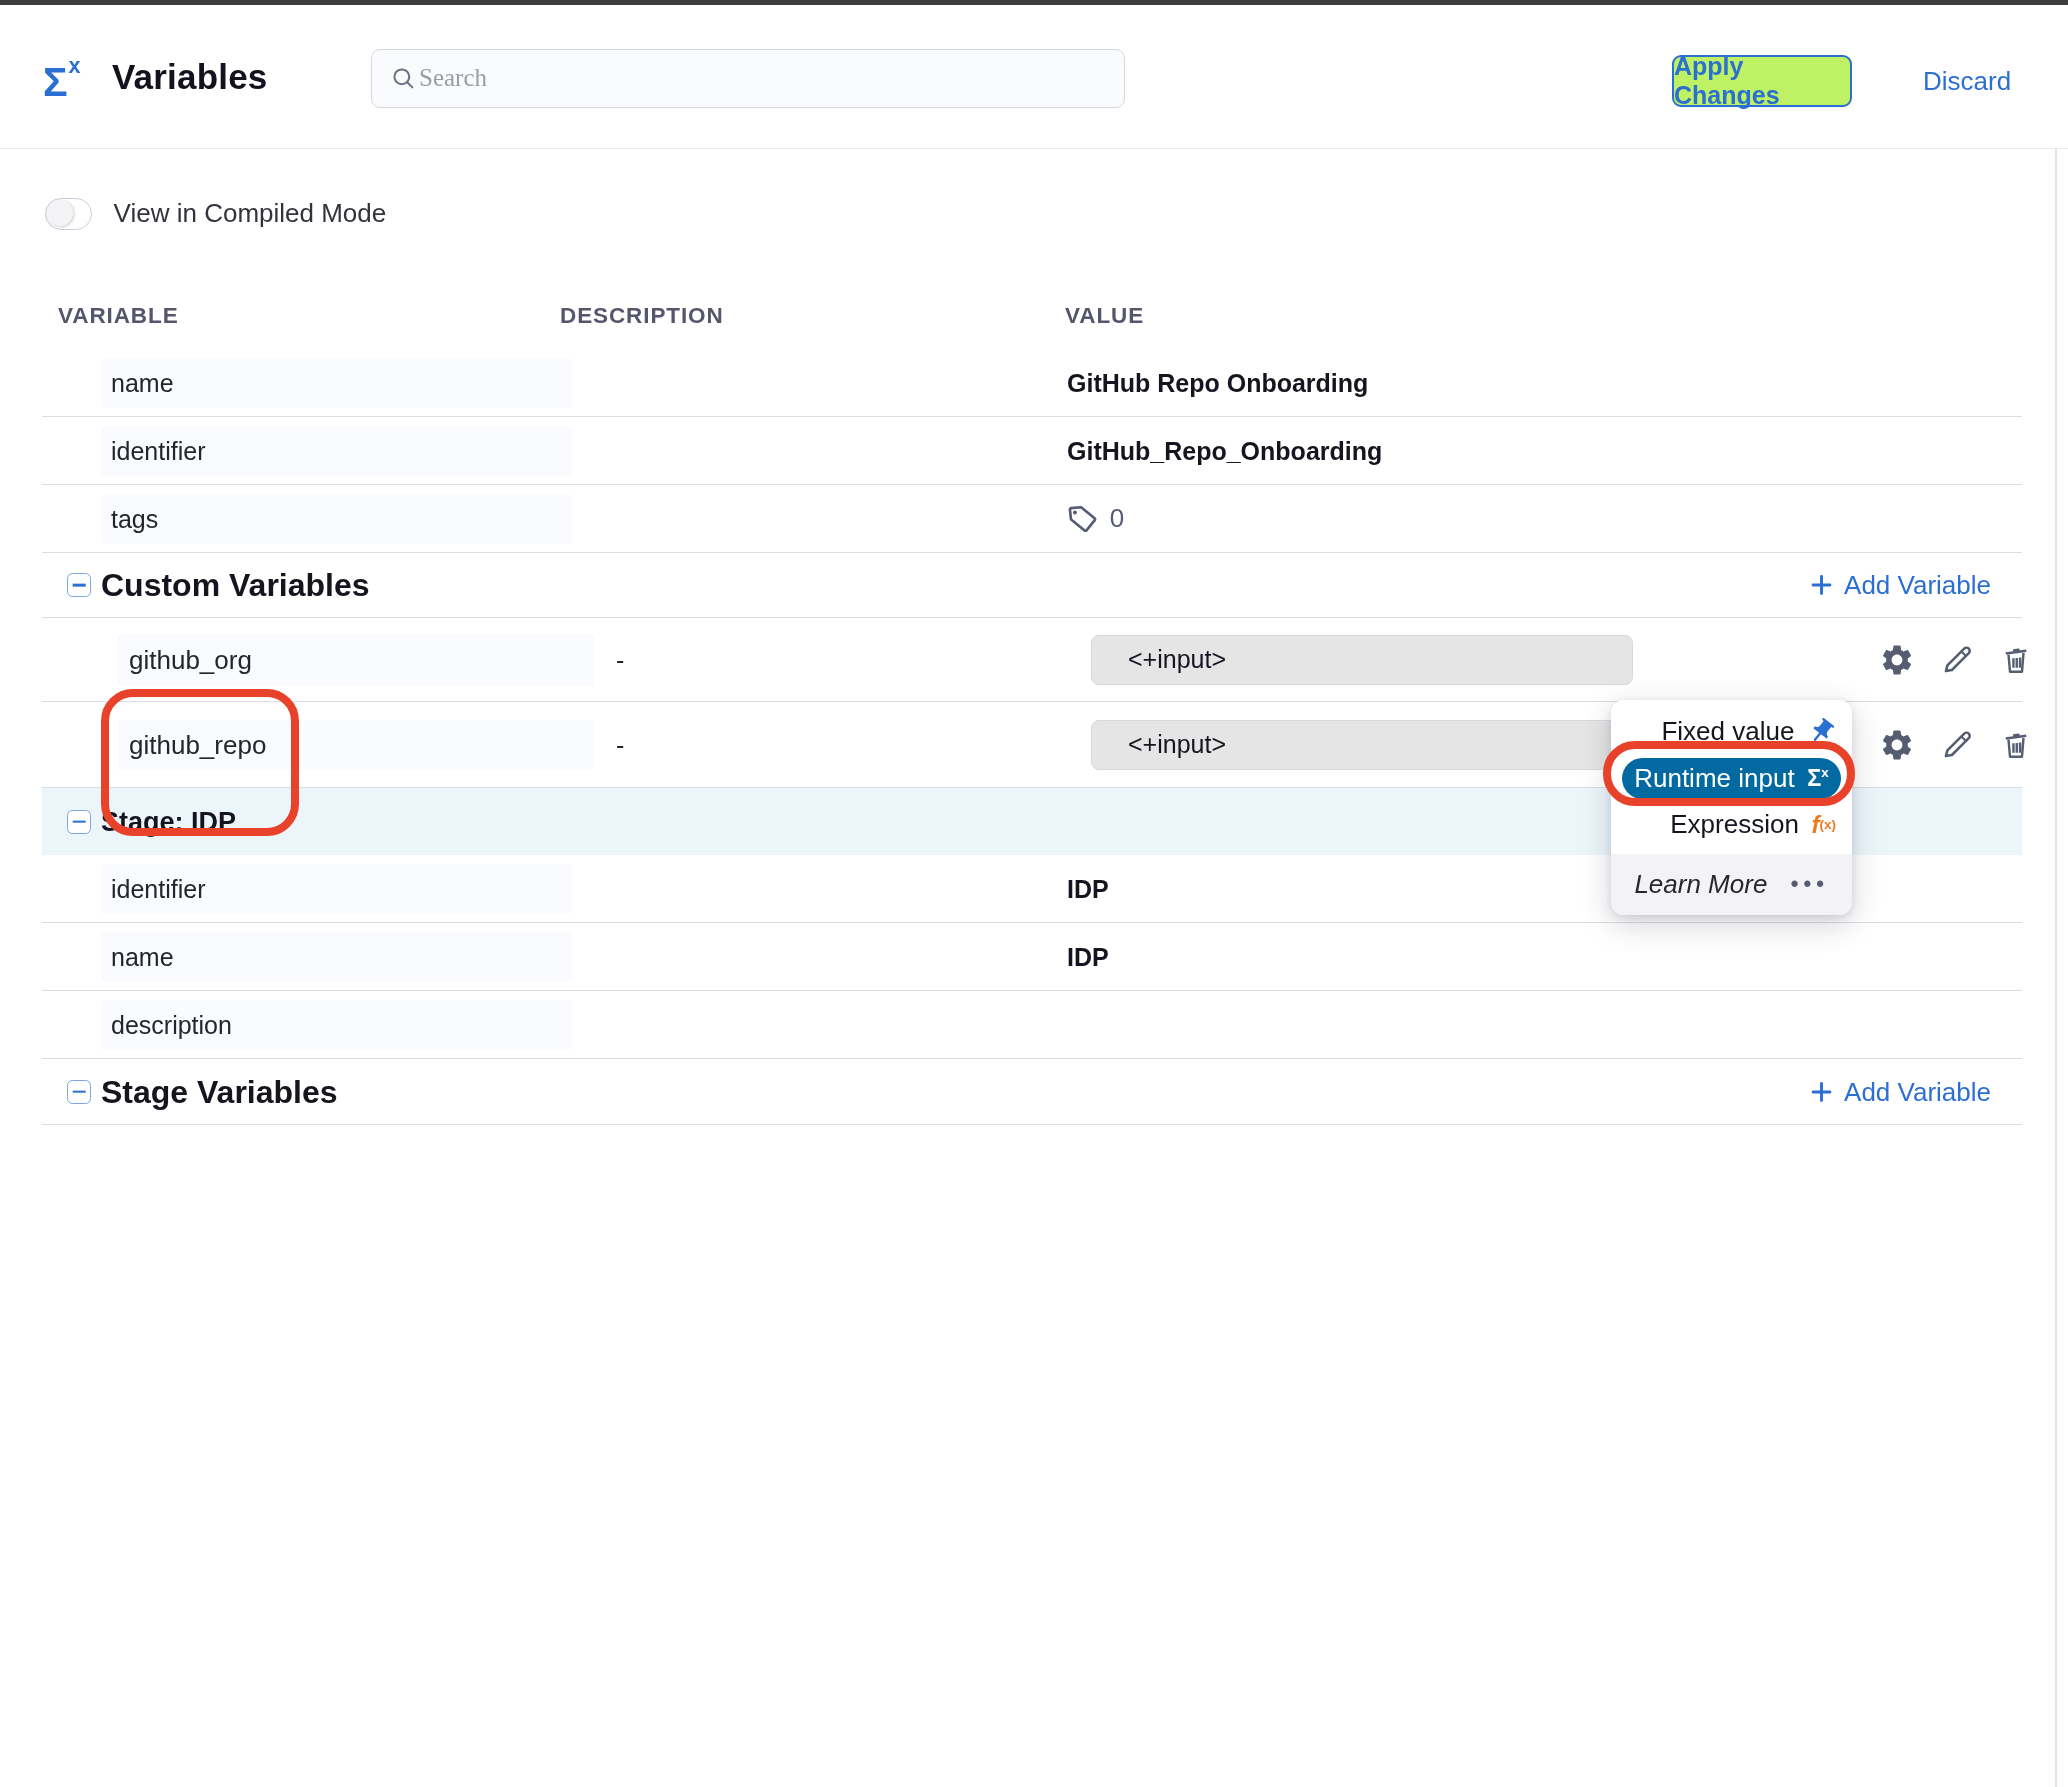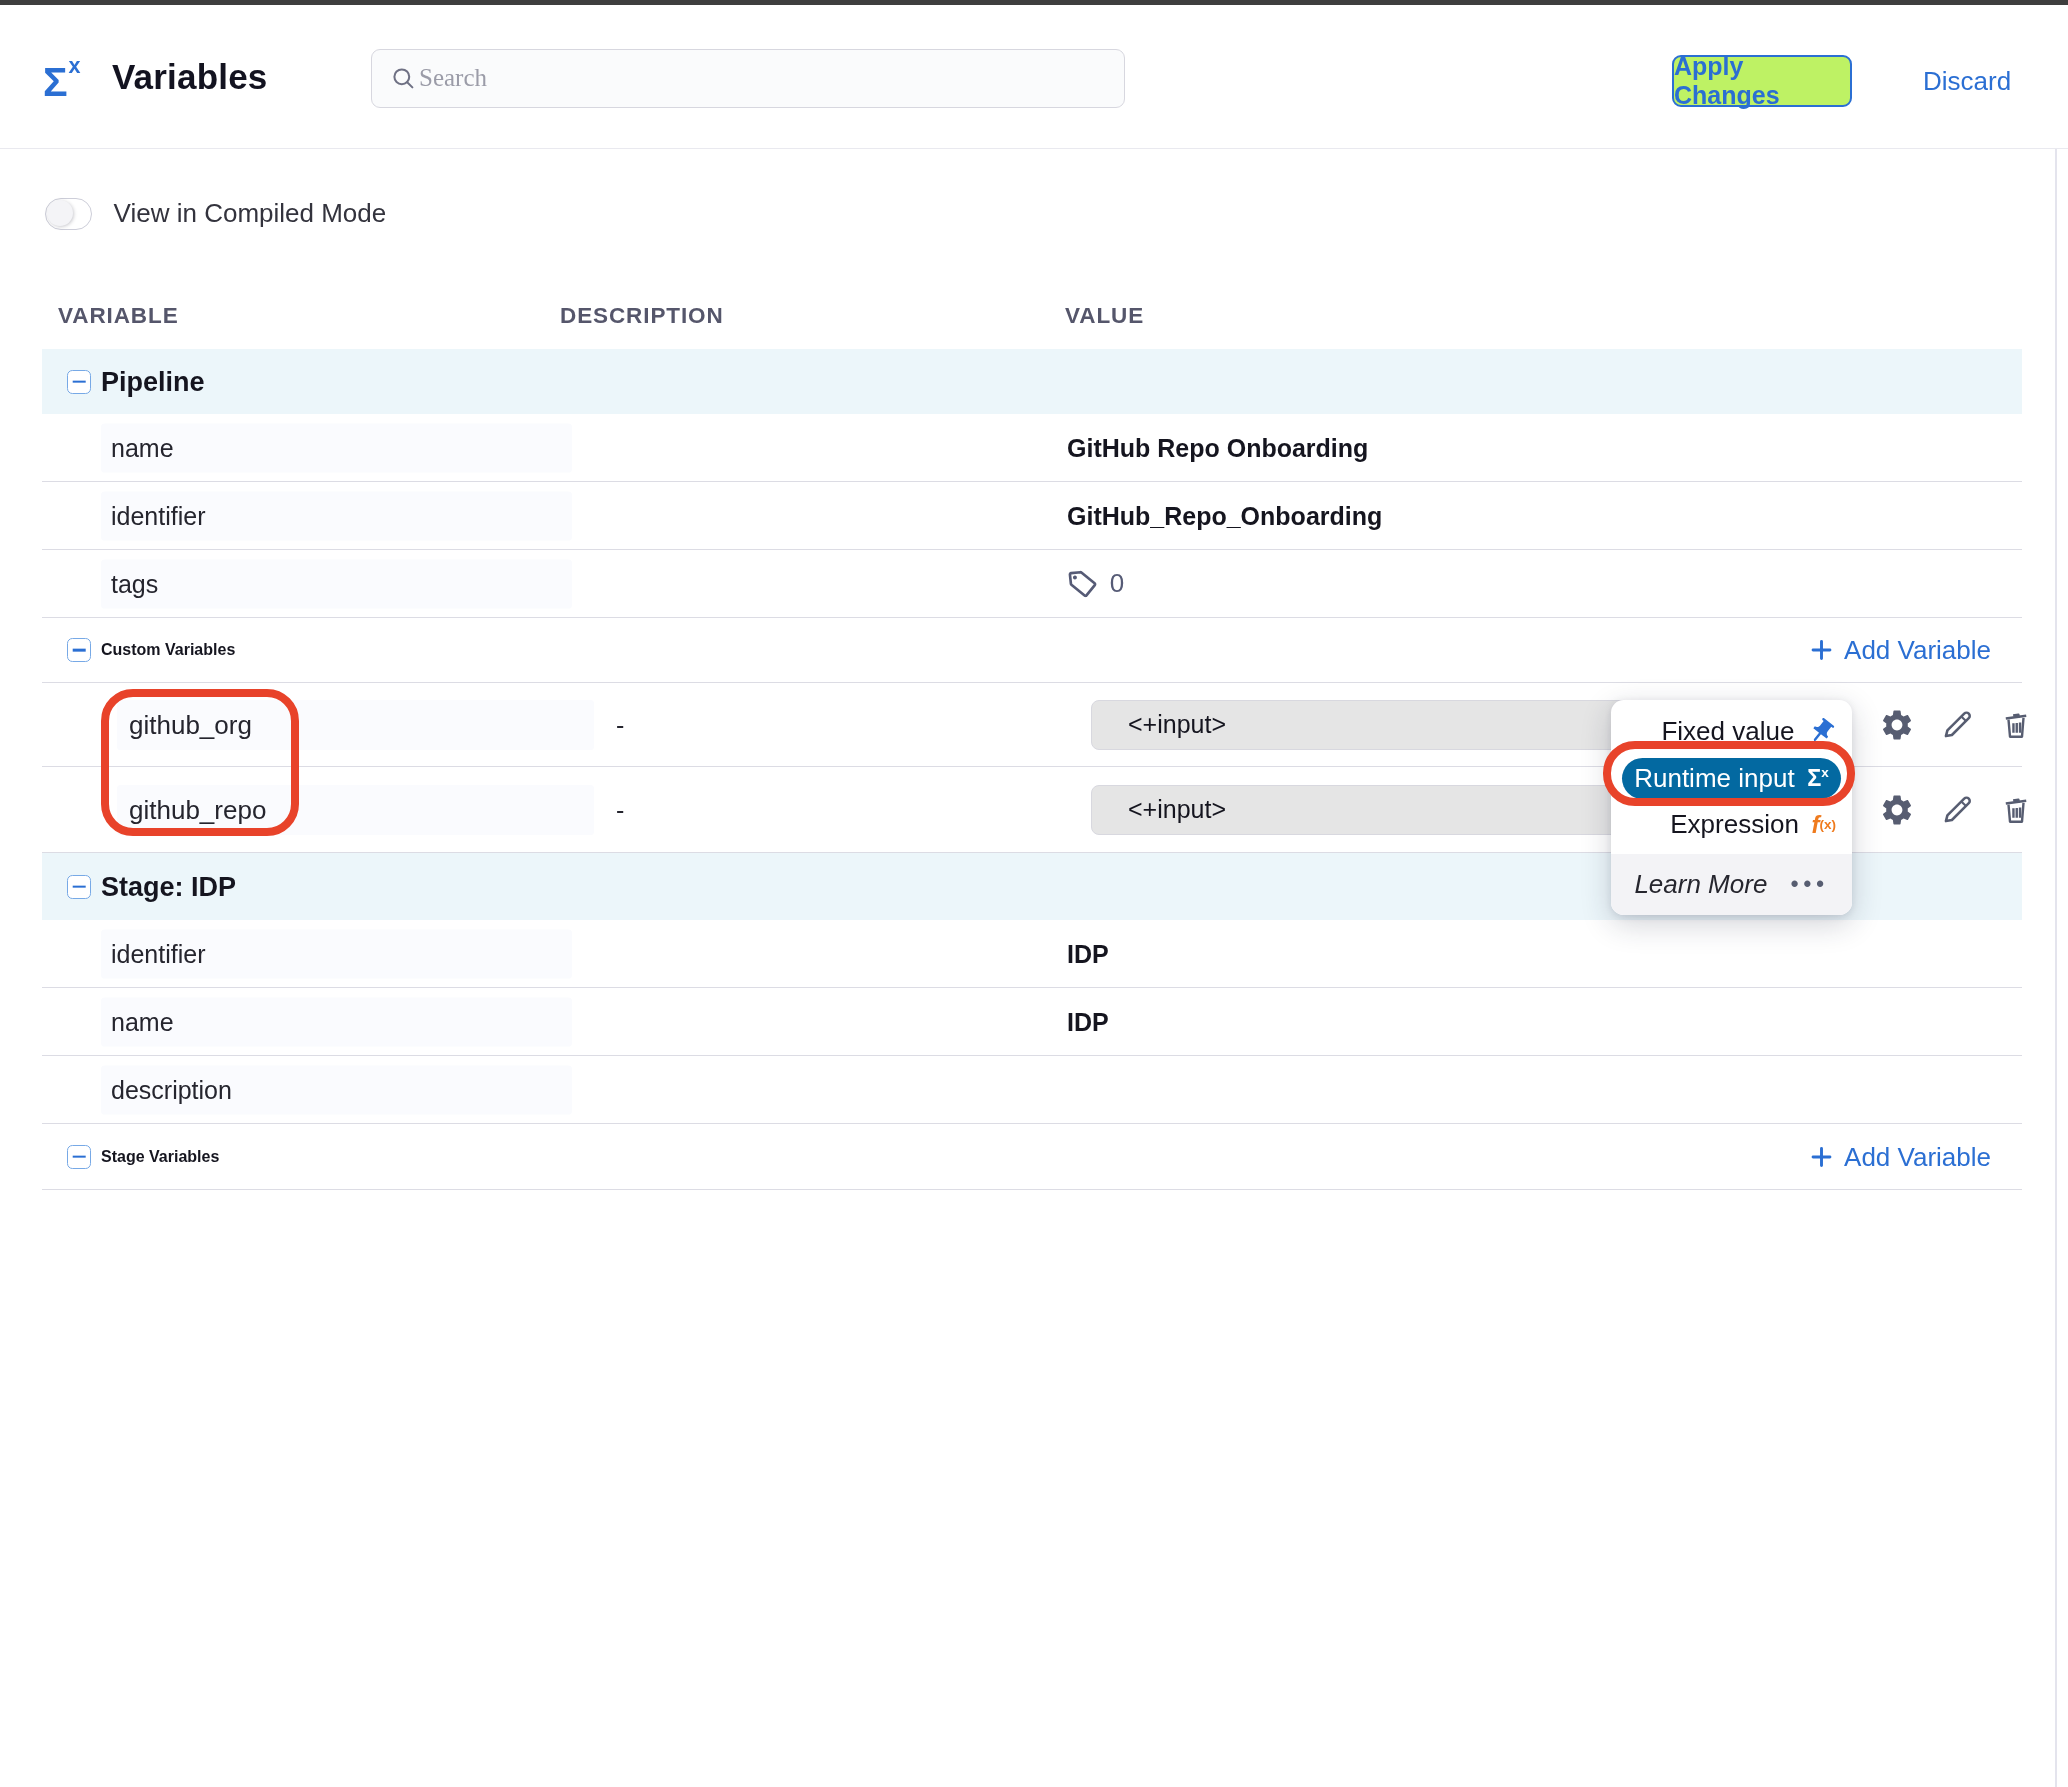--- a/index.html
+++ b/index.html
@@ -33,21 +33,21 @@
   .colhead span { position:absolute; top:3.6px; font-size:22.5px; font-weight:700; color:#55566b; letter-spacing:0.9px; }
   .ch-var  { left:16px; }
   .ch-desc { left:518px; }
   .ch-val  { left:1023px; }
 
   .row { position:relative; }
   .sec { height:65px; background:#ecf6fa; }
   .minus-box { position:absolute; left:25px; top:50%; transform:translateY(-50%); width:24px; height:24px; background:#fff; border:1.8px solid #77a9e6; border-radius:5.4px; cursor:pointer; }
   .minus-box::after { content:""; position:absolute; left:50%; top:50%; transform:translate(-50%,-50%); width:12.6px; height:2.7px; background:#2b6fd3; }
   .sec-title { position:absolute; left:59px; top:50%; transform:translateY(-50%); font-size:27px; font-weight:700; color:#15151f; }
-  .subsec-title { position:absolute; left:59px; top:50%; transform:translateY(-50%); font-size:16px; font-weight:600; color:#15151f; }
+  .subsec-title { position:absolute; left:59px; top:50%; transform:translateY(-50%); font-size:32px; font-weight:600; color:#15151f; }
 
   .kv { height:68px; border-bottom:1.8px solid #dcdce4; }
   .kv .chip { position:absolute; left:59px; top:50%; transform:translateY(-50%); width:471px; height:49px; background:#fafbfe; border-radius:3.6px; }
   .kv .klabel { position:absolute; left:69px; top:50%; transform:translateY(-50%); font-size:25px; color:#25252e; }
   .kv .kvalue { position:absolute; left:1025px; top:50%; transform:translateY(-50%); font-size:25px; font-weight:600; color:#15151f; }
   .tags-val { position:absolute; left:1025px; top:50%; transform:translateY(-50%); display:flex; align-items:center; }
   .tags-val svg { transform:rotate(-6deg); }
   .tags-val span { margin-left:10.8px; font-size:26px; color:#565b76; }
 
   .subsec { height:65px; border-bottom:1.8px solid #dcdce4; }
@@ -113,24 +113,20 @@
   </div>
 
   <div class="vtable">
 
     <div class="colhead">
       <span class="ch-var">VARIABLE</span>
       <span class="ch-desc">DESCRIPTION</span>
       <span class="ch-val">VALUE</span>
     </div>
 
-    <div class="row sec">
-      <div class="minus-box"></div>
-      <div class="sec-title">Pipeline</div>
-    </div>
 
     <div class="row kv">
       <div class="chip"></div>
       <div class="klabel">name</div>
       <div class="kvalue">GitHub Repo Onboarding</div>
     </div>
 
     <div class="row kv">
       <div class="chip"></div>
       <div class="klabel">identifier</div>

